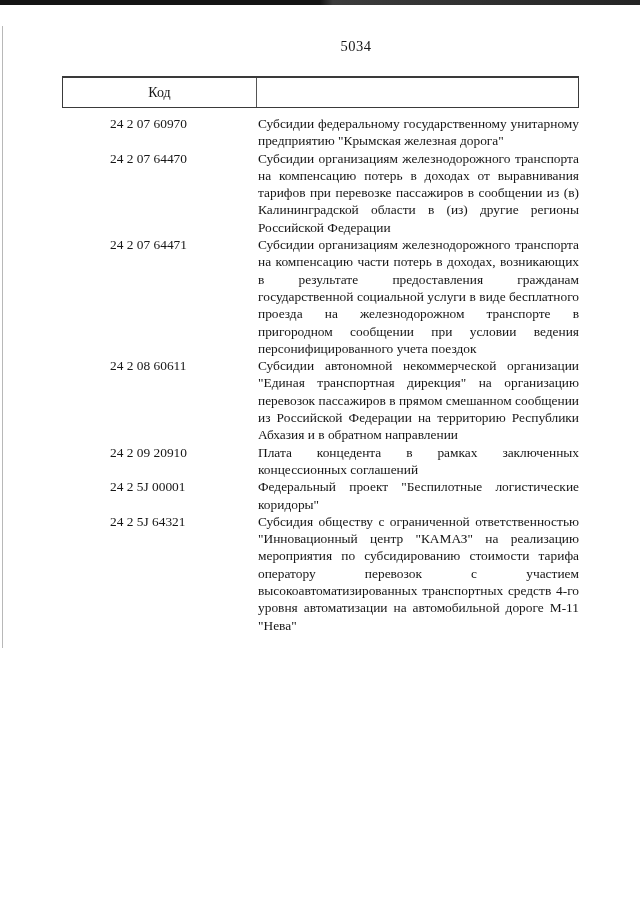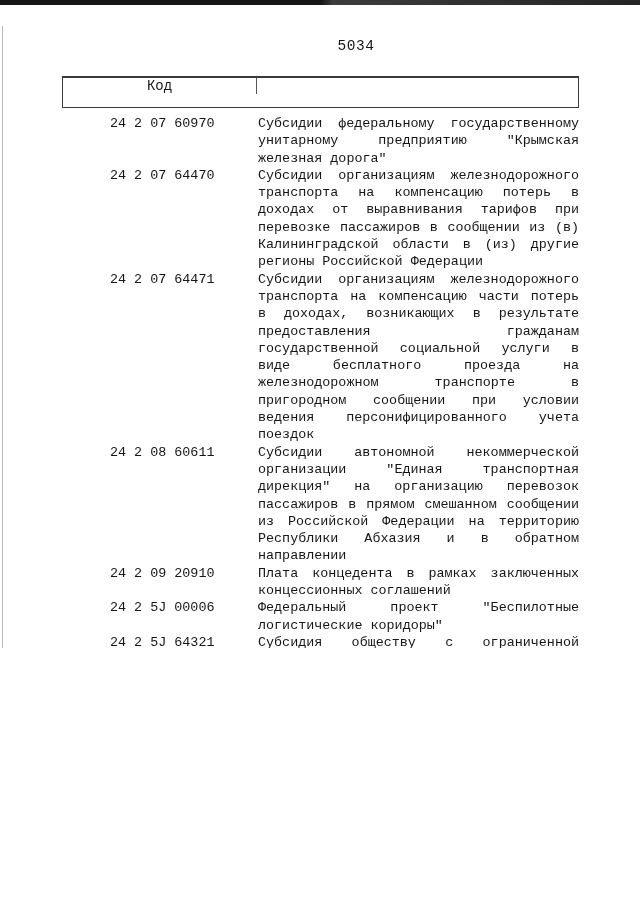--- a/index.html
+++ b/index.html
@@ -5,21 +5,21 @@
   html, body {
     margin: 0;
     padding: 0;
     background: #ffffff;
   }
   .page {
     position: relative;
     width: 640px;
     height: 648px;
     background: #ffffff;
-    font-family: Liberation Mono, monospace;
+    font-family: Liberation Serif, serif;
     color: #161616;
     overflow: hidden;
   }
   
   .scan-bar-top {
     position: absolute;
     top: 0; left: 0;
     width: 640px; height: 5px;
     background: linear-gradient(90deg, #141414 0%, #141414 50%, #3c3c3c 52%, #242424 100%);
   }
@@ -54,21 +54,20 @@
   .doc-table {
     position: absolute;
     top: 76px; left: 62px;
     width: 517px;
   }
   .table-header {
     display: flex;
     border: 1px solid #3a3a3a;
     border-top-width: 2px;
     height: 29px;
-    flex-direction: column;
   }
   .th-code {
     width: 193px;
     border-right: 1px solid #555555;
     display: flex;
     align-items: center;
     justify-content: center;
     font-size: 14px;
   }
   .th-name {
@@ -139,21 +138,21 @@
 
 
   <div class="row">
     <div class="cell-code">24 2 09 20910</div>
     <div class="cell-desc">Плата концедента в рамках заключенных концессионных соглашений</div>
   </div>
 
 
 
   <div class="row">
-    <div class="cell-code">24 2 5J 00006</div>
+    <div class="cell-code">24 2 5J 00001</div>
     <div class="cell-desc">Федеральный проект "Беспилотные логистические коридоры"</div>
   </div>
 
   <div class="row">
     <div class="cell-code">24 2 5J 64321</div>
     <div class="cell-desc">Субсидия обществу с ограниченной ответственностью "Инновационный центр "КАМАЗ" на реализацию мероприятия по субсидированию стоимости тарифа оператору перевозок с участием высокоавтоматизированных транспортных средств 4-го уровня автоматизации на автомобильной дороге М-11 "Нева"</div>
   </div>
 </div>
   </div>
 

